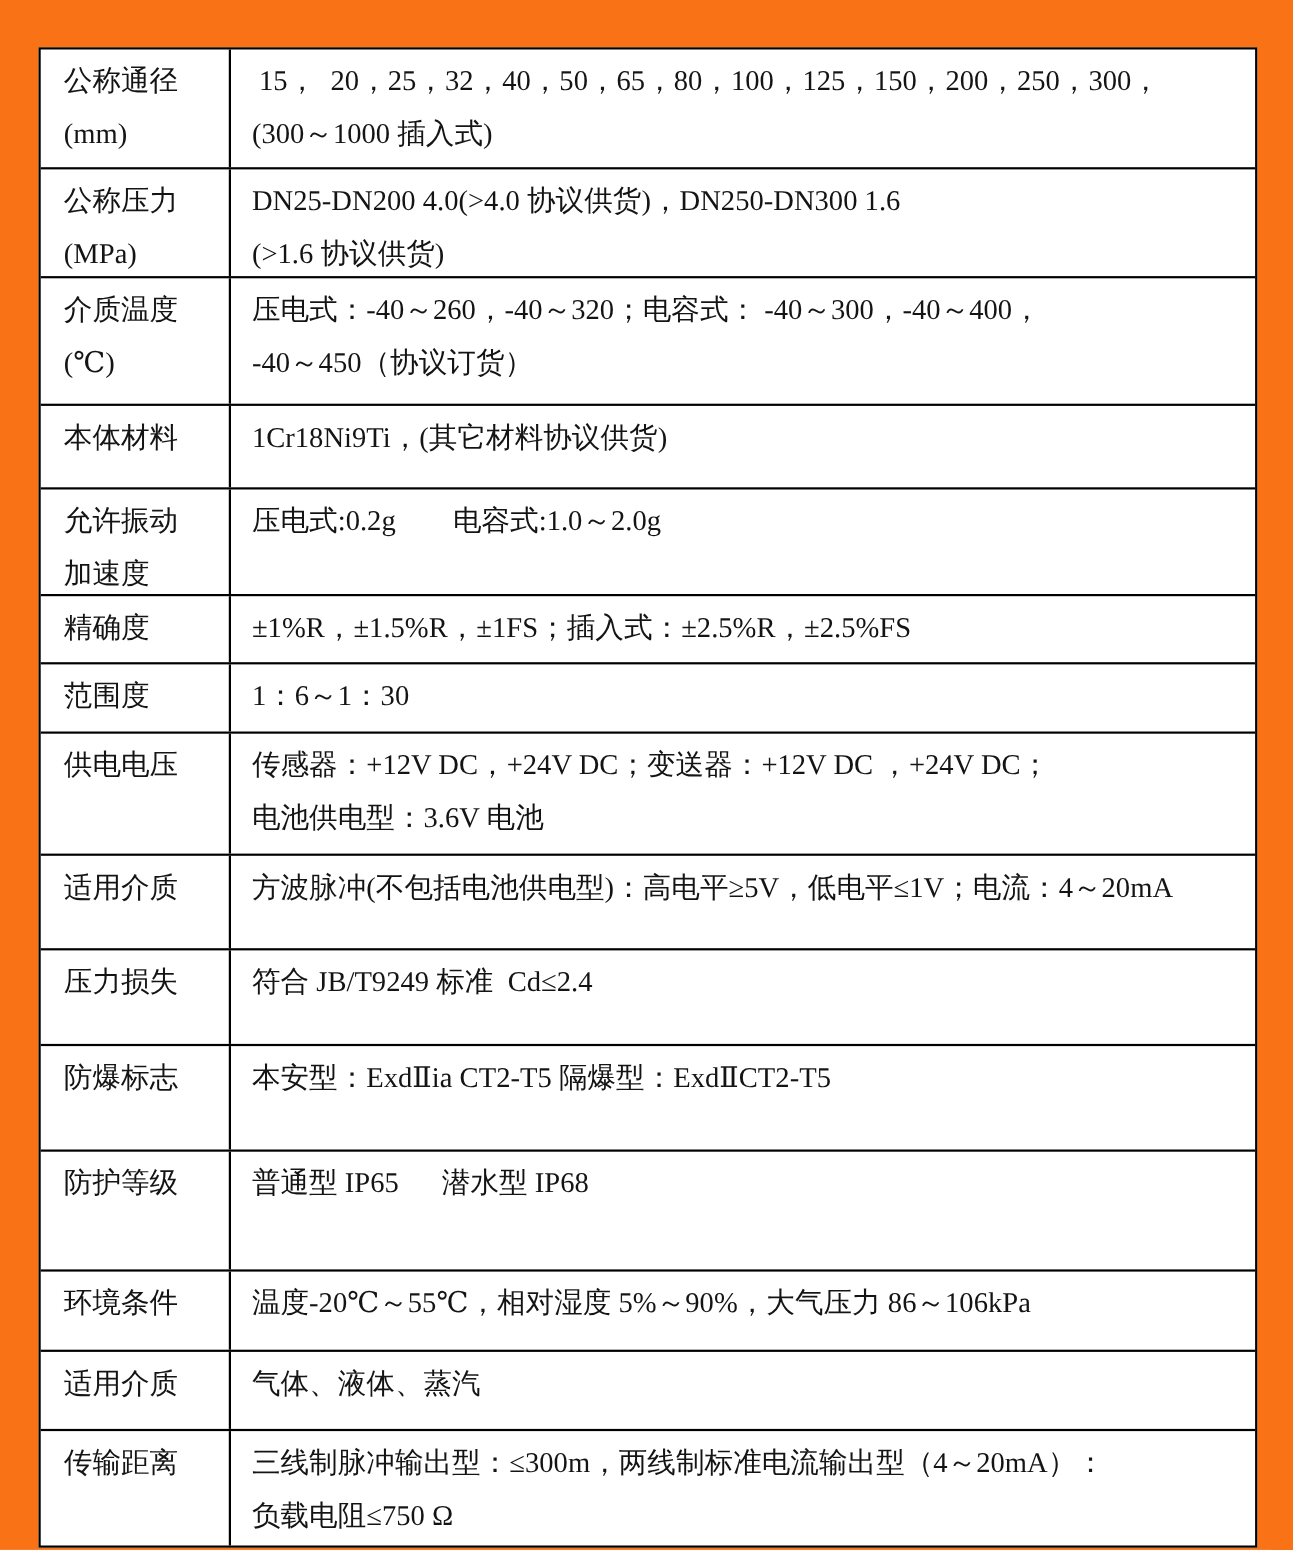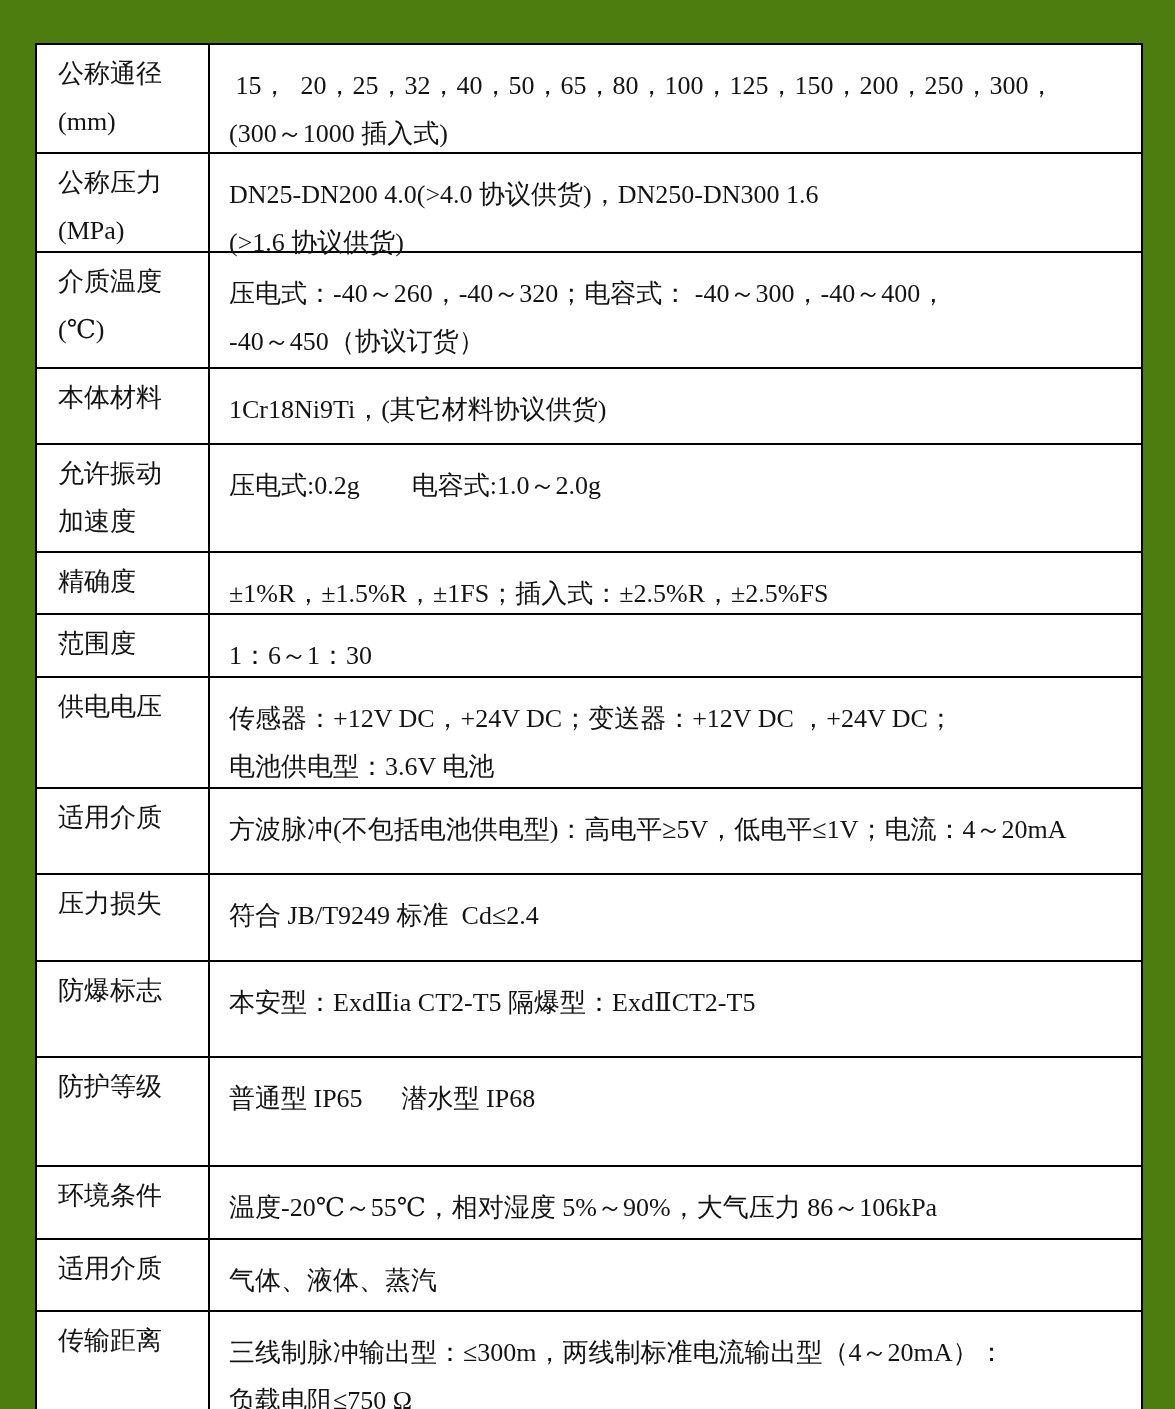--- a/index.html
+++ b/index.html
@@ -4,21 +4,21 @@
 <style>
   html, body {
     margin: 0;
     padding: 0;
     background: #ffffff;
   }
   .page {
     position: relative;
     width: 1175px;
     height: 1409px;
-    background: #4d7c0f;
+    background: #f97316;
     overflow: hidden;
     font-family: "Liberation Serif", "DejaVu Serif", serif;
     color: #141414;
   }
   .spec-table {
     position: absolute;
     left: 35px;
     top: 43px;
     width: 1108px;
     box-sizing: border-box;
@@ -38,21 +38,21 @@
     box-sizing: border-box;
     border-right: 2px solid #000000;
     padding: 5px 6px 0 21px;
     font-size: 26px;
     line-height: 48px;
     white-space: pre-wrap;
   }
   .value-cell {
     flex: 1;
     box-sizing: border-box;
-    padding: 17px 16px 0 19px;
+    padding: 5px 16px 0 19px;
     font-size: 26px;
     line-height: 48px;
     white-space: pre-wrap;
   }
 </style>
 </head>
 <body>
 
 <div class="page">
   <div class="spec-table">
@@ -76,21 +76,21 @@
 (℃)</div>
       <div class="value-cell">压电式：-40～260，-40～320；电容式： -40～300，-40～400，
 -40～450（协议订货）</div>
     </div>
 
     <div class="spec-row" style="height:76px">
       <div class="label-cell">本体材料</div>
       <div class="value-cell">1Cr18Ni9Ti，(其它材料协议供货)</div>
     </div>
 
-    <div class="spec-row" style="height:108px">
+    <div class="spec-row" style="height:97px">
       <div class="label-cell">允许振动
 加速度</div>
       <div class="value-cell">压电式:0.2g        电容式:1.0～2.0g</div>
     </div>
 
     <div class="spec-row" style="height:62px">
       <div class="label-cell">精确度</div>
       <div class="value-cell">±1%R，±1.5%R，±1FS；插入式：±2.5%R，±2.5%FS</div>
     </div>
 

